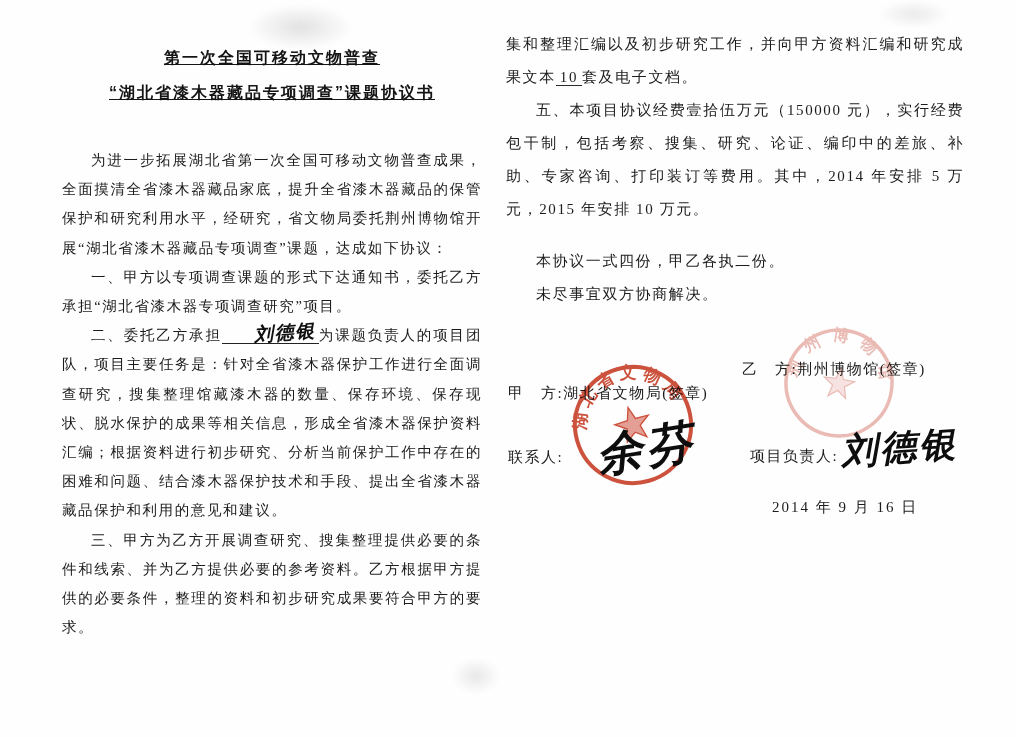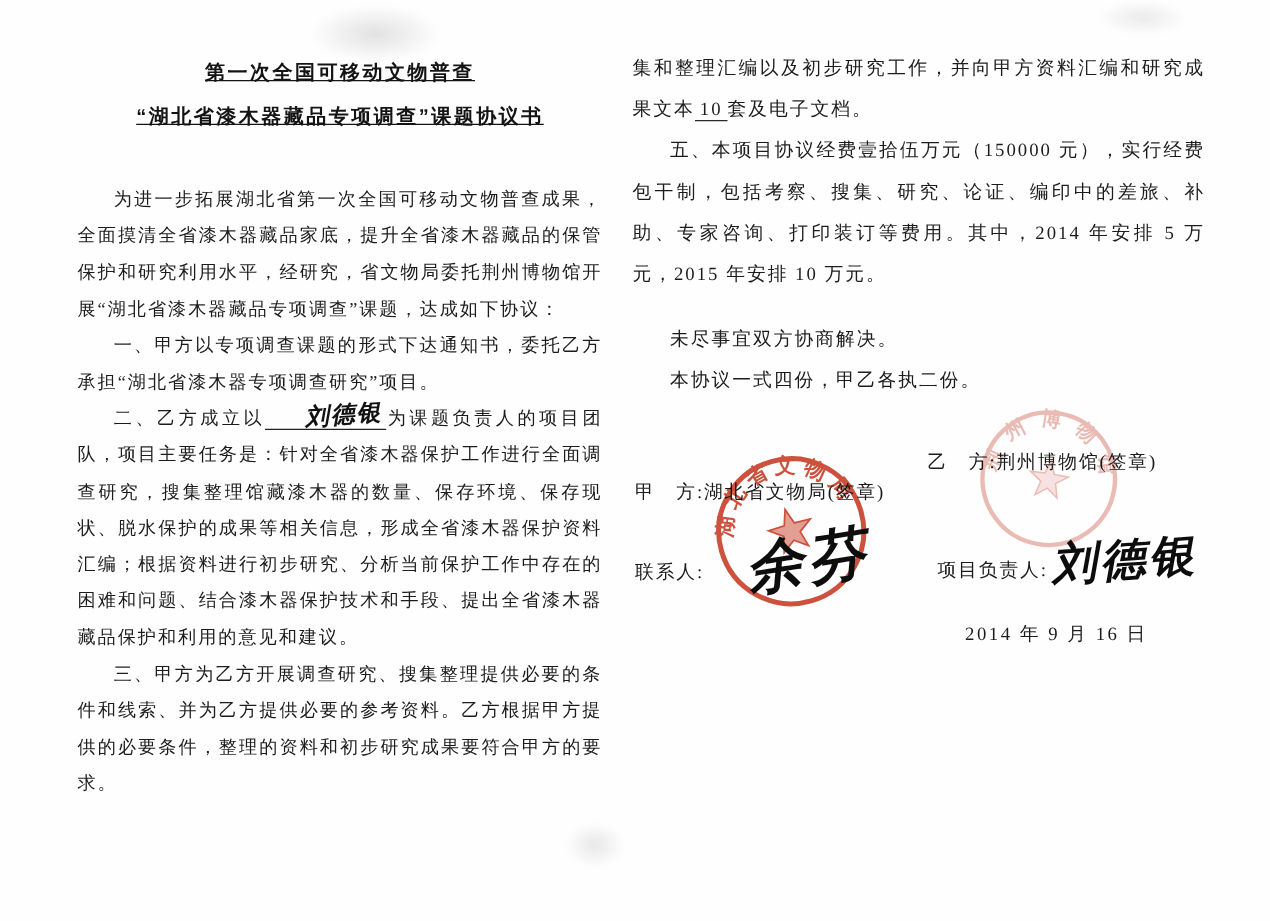--- a/index.html
+++ b/index.html
@@ -23,21 +23,21 @@
   .u{border-bottom:1.2px solid #2a2a2a;padding:0 7px;}
   .u.tight{padding:0 4px;}
   .hand{display:inline-block;font-weight:700;font-style:italic;
     transform:rotate(-4deg);font-size:19px;line-height:1;color:#111;}
   .hand-underline{border-bottom:1.4px solid #222;padding:0 3px;}
 
   
   .page-right{position:absolute;left:506px;top:0;width:458px;}
   .body-text-r{font-size:15px;line-height:33px;letter-spacing:1.6px;text-align:justify;}
   .para.noindent{text-indent:0;}
-  .para.rtop{margin-top:39px;}
+  .para.rtop{margin-top:28px;}
   .closing{margin:0;text-indent:2em;}
   .closing-block{margin-top:19px;}
 
   
   .sig-label{position:absolute;font-size:15px;letter-spacing:1.5px;z-index:2;white-space:nowrap;}
   .signature{position:absolute;z-index:4;font-weight:700;font-style:italic;color:#0d0d0d;white-space:nowrap;}
   .signature.contact{left:596px;top:418px;font-size:46px;transform:rotate(-9deg);letter-spacing:4px;}
   .signature.leader{left:841px;top:424px;font-size:36px;transform:rotate(-4deg);letter-spacing:3px;}
   .date-line{position:absolute;left:772px;top:498px;font-size:15px;letter-spacing:2px;z-index:2;}
 
@@ -68,37 +68,37 @@
     <div class="doc-title t2">“湖北省漆木器藏品专项调查”课题协议书</div>
 
     <div class="party-block">
     </div>
 
     <div class="body-text">
       <p class="para first">为进一步拓展湖北省第一次全国可移动文物普查成果，全面摸清全省漆木器藏品家底，提升全省漆木器藏品的保管保护和研究利用水平，经研究，省文物局委托荆州博物馆开展“湖北省漆木器藏品专项调查”课题，达成如下协议：</p>
 
       <p class="para">一、甲方以专项调查课题的形式下达通知书，委托乙方承担“湖北省漆木器专项调查研究”项目。</p>
 
-      <p class="para"><span>二、乙方成立以</span><span class="hand-underline"><span class="hand">刘德银</span></span><span>为课题负责人的项目团队，项目主要任务是：针对全省漆木器保护工作进行全面调查研究，搜集整理馆藏漆木器的数量、保存环境、保存现状、脱水保护的成果等相关信息，形成全省漆木器保护资料汇编；根据资料进行初步研究、分析当前保护工作中存在的困难和问题、结合漆木器保护技术和手段、提出全省漆木器藏品保护和利用的意见和建议。</span></p>
+      <p class="para"><span>二、委托乙方承担</span><span class="hand-underline"><span class="hand">刘德银</span></span><span>为课题负责人的项目团队，项目主要任务是：针对全省漆木器保护工作进行全面调查研究，搜集整理馆藏漆木器的数量、保存环境、保存现状、脱水保护的成果等相关信息，形成全省漆木器保护资料汇编；根据资料进行初步研究、分析当前保护工作中存在的困难和问题、结合漆木器保护技术和手段、提出全省漆木器藏品保护和利用的意见和建议。</span></p>
 
       <p class="para">三、甲方为乙方开展调查研究、搜集整理提供必要的条件和线索、并为乙方提供必要的参考资料。乙方根据甲方提供的必要条件，整理的资料和初步研究成果要符合甲方的要求。</p>
 
       <p class="para"></p>
     </div>
   </div>
 
   <div class="page-right">
     <div class="body-text-r">
       <p class="para noindent rtop"><span>集和整理汇编以及初步研究工作，并向甲方资料汇编和研究成果文本</span><span class="u tight">10</span><span>套及电子文档。</span></p>
 
       <p class="para">五、本项目协议经费壹拾伍万元（150000 元），实行经费包干制，包括考察、搜集、研究、论证、编印中的差旅、补助、专家咨询、打印装订等费用。其中，2014 年安排 5 万元，2015 年安排 10 万元。</p>
 
       <div class="closing-block">
+        <p class="closing">本协议一式四份，甲乙各执二份。</p>
         <p class="closing">未尽事宜双方协商解决。</p>
-        <p class="closing">本协议一式四份，甲乙各执二份。</p>
       </div>
     </div>
   </div>
 
   <div class="sig-label" style="left:508px;top:384px;">甲　方:湖北省文物局(签章)</div>
   <div class="sig-label" style="left:742px;top:360px;">乙　方:荆州博物馆(签章)</div>
 
   <div class="sig-label" style="left:508px;top:448px;">联系人:</div>
   <div class="signature contact">余芬</div>
 

